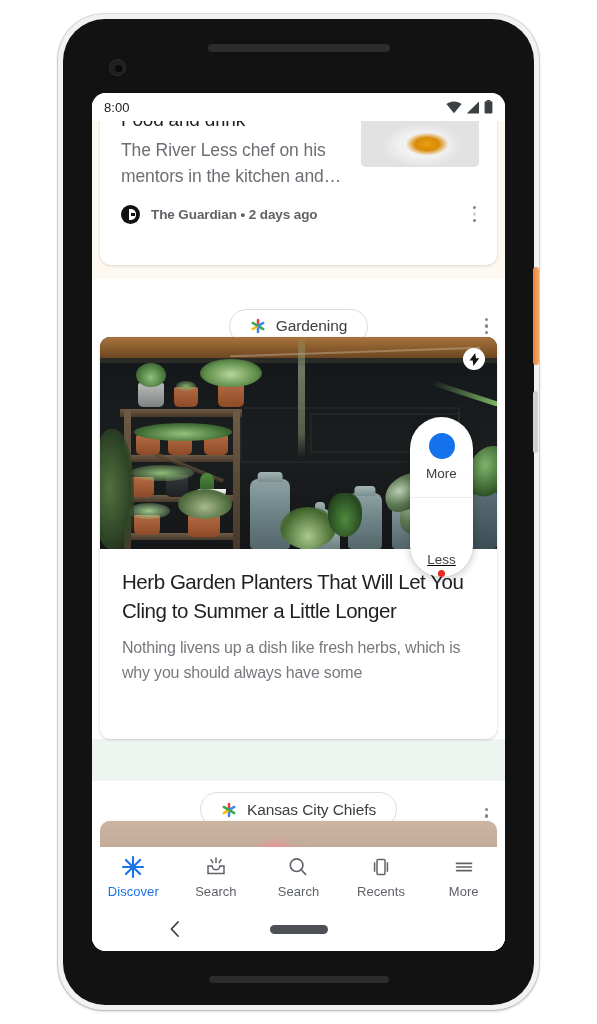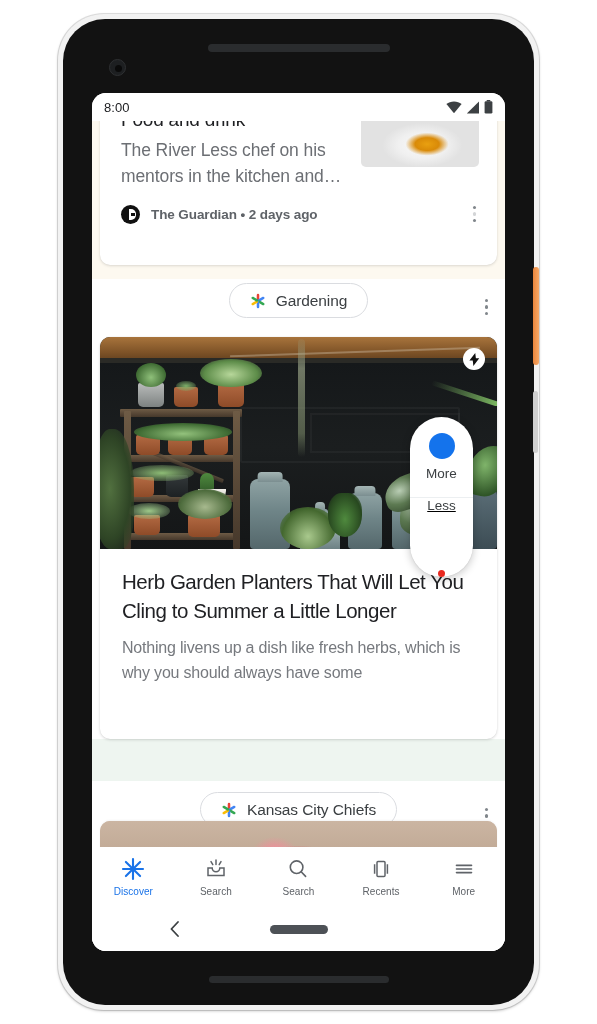--- a/index.html
+++ b/index.html
@@ -196,21 +196,21 @@
   }
   .overflow-dots.faded i:nth-child(2){ opacity:.35 }
 
   
   .chip-row {
     position: absolute;
     left: 0; right: 0;
     display: flex; align-items: center;
     justify-content: center;
   }
-  #chip-row-gardening { top: 149px; height: 48px; align-items: flex-end; }
+  #chip-row-gardening { top: 181px; height: 48px; }
   #chip-row-chiefs { top: 658px; height: 48px; align-items: flex-end; }
 
   .topic-chip {
     display: inline-flex; align-items: center;
     gap: 10px;
     height: 35px; padding: 0 20px;
     border: 1px solid #dadce0;
     border-radius: 18px;
     background: #fff;
     font-size: 15.5px;
@@ -354,21 +354,21 @@
     border-bottom: 1px solid #eceff1;
   }
   #fb-more-dot {
     width: 26px; height: 26px; border-radius: 50%;
     background: #1473ec;
   }
   #fb-more-label { font-size: 13.5px; color: #3c4043; }
   #fb-less {
     flex: 1;
     display: flex; flex-direction: column;
-    align-items: center; justify-content: space-between;
+    align-items: center; justify-content: flex-end;
     gap: 3px;
     text-decoration: underline;
   }
   #fb-less-label { font-size: 13.5px; color: #3c4043; }
   #fb-less-dot {
     width: 7px; height: 7px; border-radius: 50%;
     background: #e8291f;
   }
 
   
@@ -409,21 +409,21 @@
     display: flex;
     align-items: center;
     z-index: 50;
   }
   .nav-item {
     flex: 1;
     display: flex; flex-direction: column;
     align-items: center; justify-content: center;
     gap: 5px;
   }
-  .nav-label { font-size: 10px; color: #5f6368; letter-spacing: .05px; }
+  .nav-label { font-size: 13px; color: #5f6368; letter-spacing: .05px; }
   .nav-item.active .nav-label { color: #1a73e8; }
 
   
   #system-nav {
     position: absolute;
     left: 0; right: 0; bottom: 0;
     height: 44px;
     background: #ffffff;
     z-index: 50;
   }

